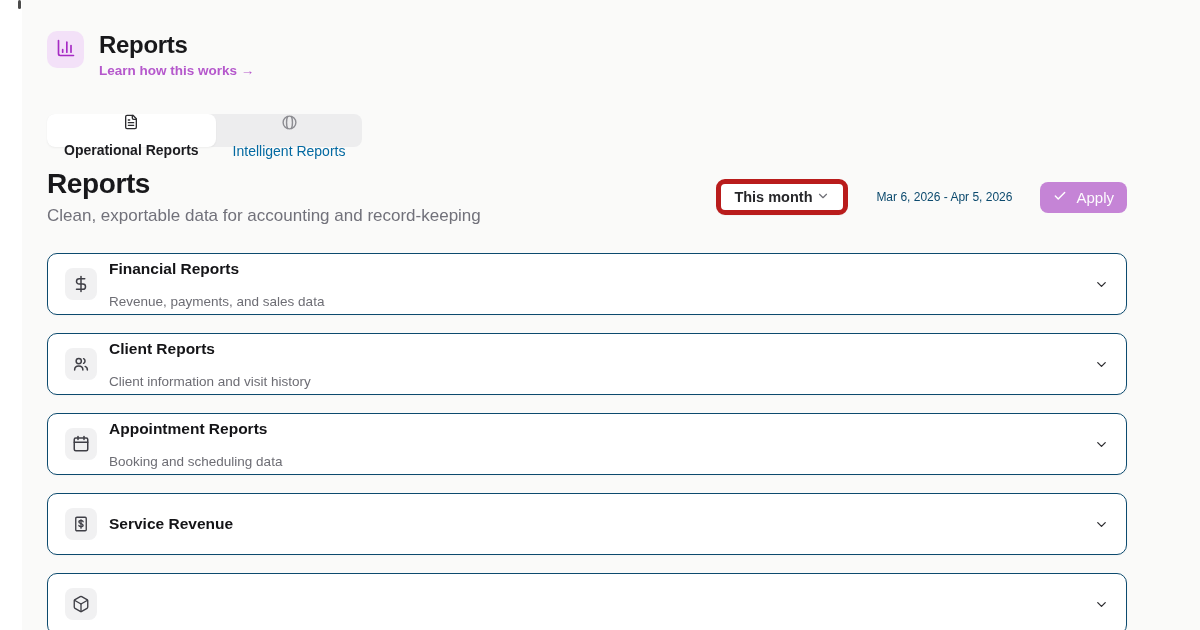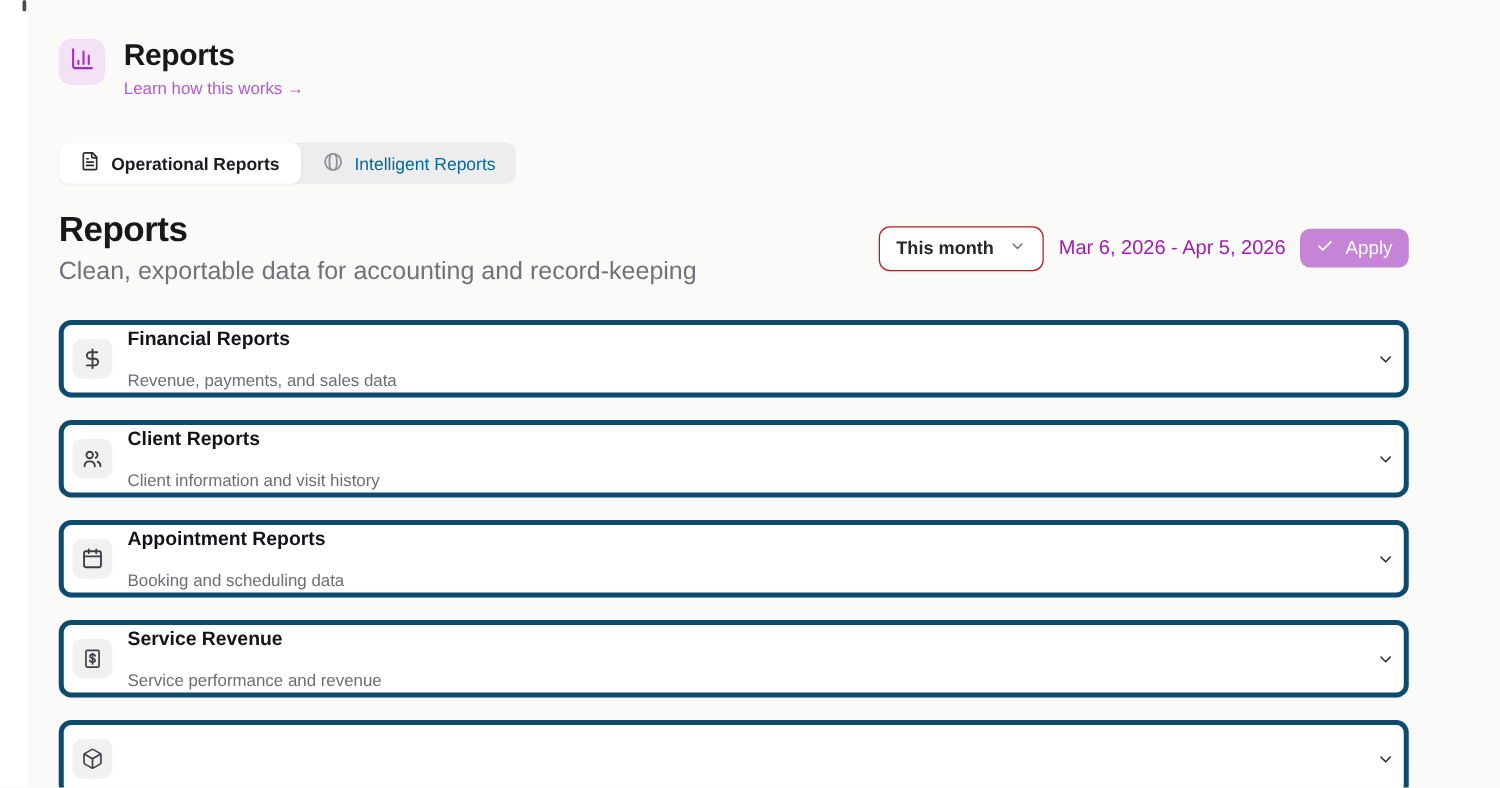--- a/index.html
+++ b/index.html
@@ -19,64 +19,64 @@
   
   .page-header { margin-top:31px; display:flex; align-items:flex-start; gap:15px; }
   .app-icon {
     width:37px; height:37px; border-radius:10px;
     background:#f3e1f8; display:flex; align-items:center; justify-content:center;
     flex:0 0 auto;
   }
   .app-icon svg { stroke:#a62bc4; }
   .header-text { display:flex; flex-direction:column; }
   .header-title { font-size:24px; font-weight:bold; color:#18181b; letter-spacing:-0.3px; }
-  .header-link { font-size:13.5px; color:#b558cc; margin-top:4px; cursor:pointer; text-decoration:none; }
+  .header-link { font-size:13.5px; color:#b558cc; margin-top:4px; cursor:pointer; text-decoration:none;font-weight:bold; }
 
   
   .tabs { margin-top:36px; display:inline-flex; background:#ededee; border-radius:8px; }
   .tab {
     display:flex; align-items:center; gap:9px;
     height:33px; padding:0 17px; font-size:14px; cursor:pointer;
-    border-radius:8px; white-space:nowrap;
+    border-radius:8px; white-space:nowrap;flex-direction:column;
   }
   .tab.active { background:#ffffff; color:#1b1b1f; font-weight:bold; box-shadow:0 1px 2px rgba(0,0,0,0.05); }
   .tab.active svg { stroke:#2b2b2f; }
   .tab.inactive { color:#0369a1; }
   .tab.inactive svg { stroke:#8d8d92; }
 
   
   .section-row { margin-top:21px; display:flex; align-items:center; justify-content:space-between; }
   .section-title { font-size:28px; font-weight:bold; color:#18181b; letter-spacing:-0.4px; }
-  .section-subtitle { font-size:20px; color:#71717a; margin-top:6px; }
+  .section-subtitle { font-size:17px; color:#71717a; margin-top:6px; }
 
   .controls { display:flex; align-items:center; gap:12px; }
   .preset-select {
     display:flex; align-items:center; justify-content:space-between;
     width:132px; height:36px; background:#ffffff;
-    border:1px solid #b91c1c; border-radius:9px; padding:0 13px;
+    border:5px solid #b91c1c; border-radius:9px; padding:0 13px;
     font-size:14.5px; font-weight:bold; color:#27272a; cursor:pointer;
     box-shadow:0 1px 1px rgba(0,0,0,0.03);
   }
   .preset-select svg { stroke:#6f6f76; }
-  .range-text { font-size:16px; color:#a21caf; margin:0 0; }
+  .range-text { font-size:12px; color:#0c4a6e; margin:0 16px; }
   .apply-btn {
     display:flex; align-items:center; gap:9px;
     height:31px; padding:0 13px; border:none; cursor:pointer;
     background:#c584d6; color:rgba(255,255,255,0.96);
     border-radius:8px; font-size:15px; font-family:inherit;
   }
   .apply-btn svg { stroke:#ffffff; }
 
   
   .cards { margin-top:27px; }
   .card {
     display:flex; align-items:center;
     height:62px; background:#ffffff;
-    border:4px solid #0c4a6e; border-radius:10px;
-    padding:0 7px; margin-bottom:18px; cursor:pointer;
+    border:1px solid #0c4a6e; border-radius:10px;
+    padding:0 17px; margin-bottom:18px; cursor:pointer;
     box-shadow:0 1px 2px rgba(0,0,0,0.03);
   }
   .card-icon {
     width:32px; height:32px; border-radius:8px; background:#f1f1f2;
     display:flex; align-items:center; justify-content:center;
     margin-right:12px; flex:0 0 auto;
   }
   .card-icon svg { stroke:#3f3f46; }
   .card-text { display:flex; flex-direction:column; }
   .card-title { font-size:15.5px; font-weight:bold; color:#141417; }
@@ -227,21 +227,20 @@
     <div class="card">
       <div class="card-icon">
         <svg width="18" height="18" viewBox="0 0 24 24" fill="none" stroke-width="1.8" stroke-linecap="round" stroke-linejoin="round">
           <rect x="5" y="3" width="14" height="18" rx="1.5"></rect>
           <path d="M12 6.5v11"></path>
           <path d="M14.8 9c0-1-1.2-1.7-2.8-1.7S9.2 8 9.2 9.2c0 2.8 5.6 1.6 5.6 4.4 0 1.2-1.2 1.9-2.8 1.9s-2.8-.7-2.8-1.7"></path>
         </svg>
       </div>
       <div class="card-text">
         <div class="card-title">Service Revenue</div>
-        <div class="card-subtitle">Service performance and revenue</div>
       </div>
       <div class="card-chevron">
         <svg width="15" height="15" viewBox="0 0 24 24" fill="none" stroke-width="2" stroke-linecap="round" stroke-linejoin="round">
             <path d="m6 9 6 6 6-6"></path>
           </svg>
       </div>
     </div>
 
     <div class="card">
       <div class="card-icon">

